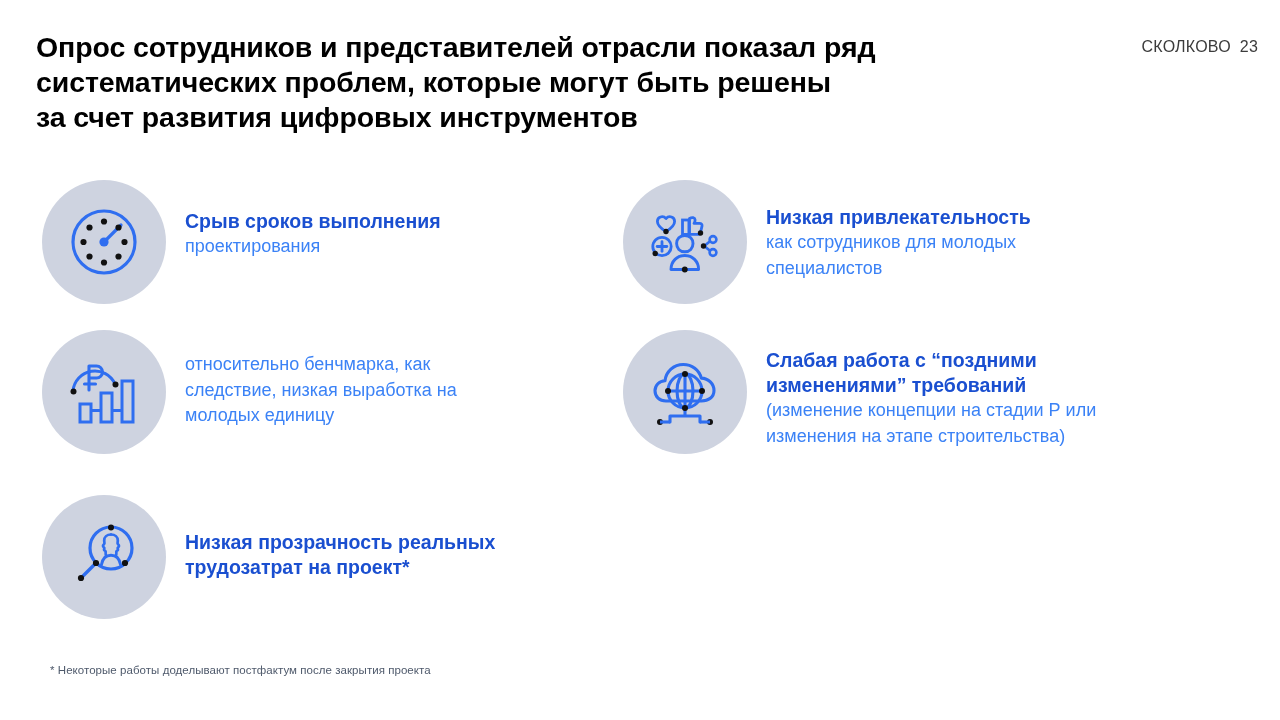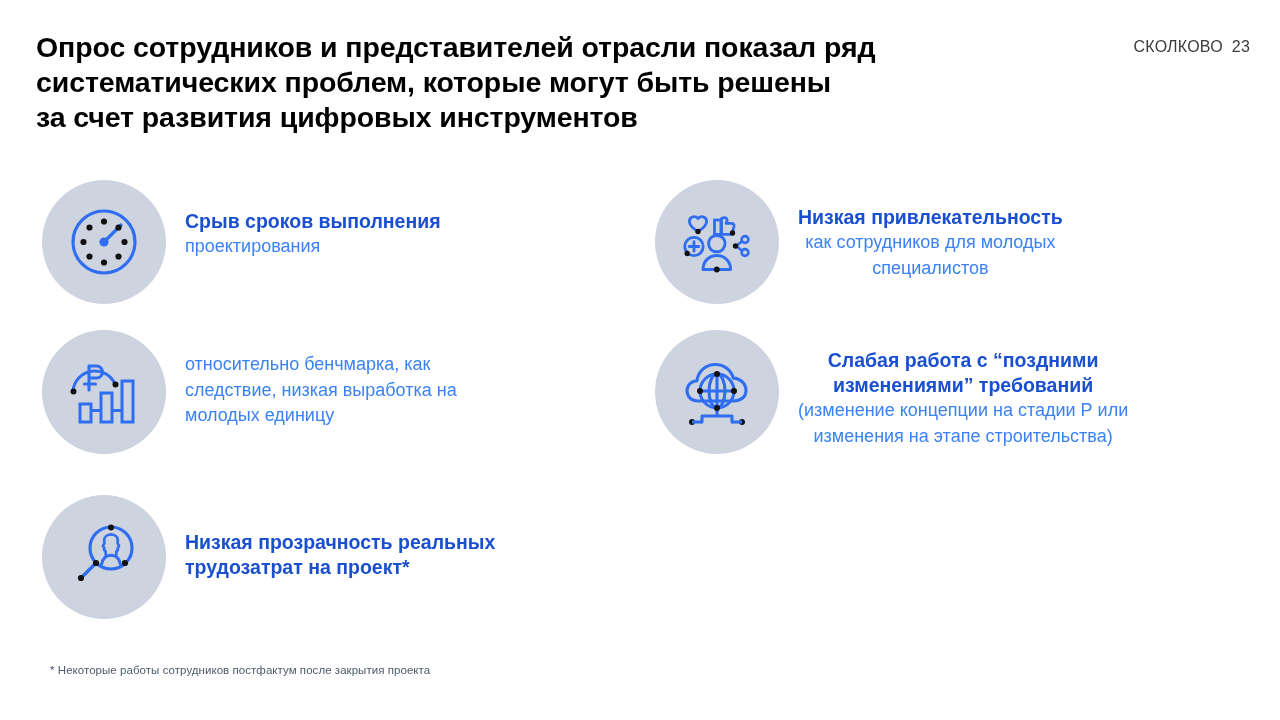--- a/index.html
+++ b/index.html
@@ -12,21 +12,21 @@
     background: #ffffff;
     font-family: "Liberation Sans", sans-serif;
     overflow: hidden;
     position: relative;
     -webkit-font-smoothing: antialiased;
   }
 
   
   .slide-header {
     position: absolute;
-    top: 0; left: 0; right: 16px;
+    top: 0; left: 0; right: 8px;
     height: 160px;
     padding-left: 12px;
   }
   .title {
     position: absolute;
     left: 36px;
     top: 30px;
     width: 980px;
     font-size: 28.5px;
     font-weight: bold;
@@ -55,21 +55,21 @@
     top: 160px;
     width: 1280px;
     height: 480px;
   }
   .item {
     position: absolute;
     display: flex;
     align-items: flex-start;
   }
   .item.col-left  { left: 42px; }
-  .item.col-right { left: 655px; text-align: center; }
+  .item.col-right { left: 623px; }
   .item.row-1 { top: 20px; }
   .item.row-2 { top: 170px; }
   .item.row-3 { top: 335px; }
 
   .icon-circle {
     width: 124px;
     height: 124px;
     border-radius: 50%;
     background: #ced3e0;
     flex: 0 0 124px;
@@ -267,13 +267,13 @@
     <div class="item-text">
       <div class="item-title">Слабая работа с “поздними
 изменениями” требований</div>
       <div class="item-sub">(изменение концепции на стадии Р или
 изменения на этапе строительства)</div>
     </div>
   </div>
 
 </div>
 
-<div class="footnote">* Некоторые работы сотрудников постфактум после закрытия проекта</div>
+<div class="footnote">* Некоторые работы доделывают постфактум после закрытия проекта</div>
 
 </body></html>

